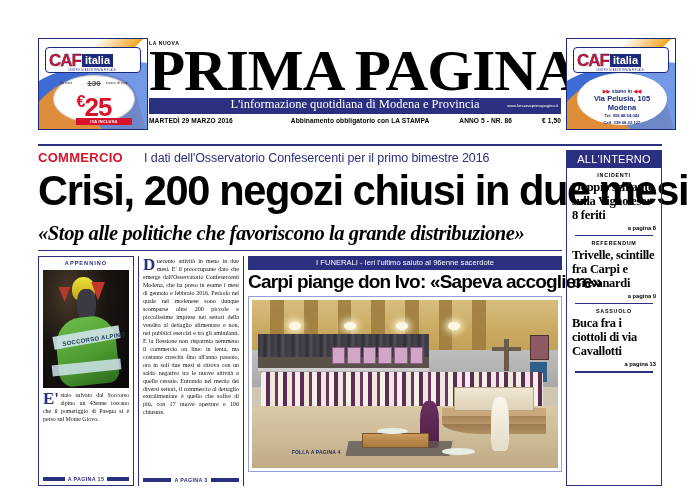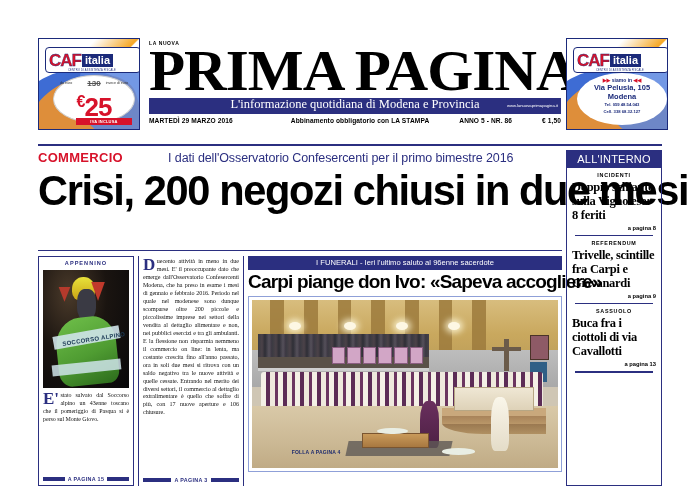--- a/index.html
+++ b/index.html
@@ -19,21 +19,21 @@
   
   .masthead {
     position: absolute;
     left: 0; top: 0;
     width: 700px; height: 142px;
     background: #ffffff;
   }
   .ad-box {
     position: absolute;
     top: 38px;
-    width: 102px; height: 92px;
+    width: 110px; height: 92px;
     border: 1px solid #1b2a7a;
     background: linear-gradient(135deg,#ffffff 0%, #ffffff 30%, #f5a623 52%, #ffffff 53%);
     overflow: hidden;
   }
   .ad-left { left: 38px; }
   .ad-right { left: 566px; }
   .ad-swoosh {
     position: absolute;
     left: -22px; bottom: -30px;
     width: 120px; height: 90px;
@@ -153,21 +153,21 @@
   }
   
   .adr-oval {
     position: absolute;
     left: 10px; top: 34px;
     width: 90px; height: 52px;
     background: #ffffff;
     border-radius: 50%;
     z-index: 5;
     text-align: center;
-    padding-top: 4px;
+    padding-top: 15px;
   }
   .adr-siamo {
     font-family: "Liberation Sans", sans-serif;
     font-size: 5px; font-weight: bold;
     color: #1b2a7a;
   }
   .adr-siamo .arw { color: #d7122a; }
   .adr-via {
     font-family: "Liberation Sans", sans-serif;
     font-size: 7.5px; font-weight: bold;
@@ -265,21 +265,20 @@
   .kicker-red {
     color: #d7122a;
     font-weight: bold;
     font-size: 13px;
     letter-spacing: .3px;
   }
   .kicker-text {
     color: #2b2f80;
     font-size: 12.5px;
     letter-spacing: -.1px;
-    margin-left: 24px;
   }
 
   
   .headline {
     position: absolute;
     left: 38px; top: 170px;
     width: 524px;
     font-family: "Liberation Sans", sans-serif;
     font-weight: bold;
     font-size: 42px;
@@ -744,20 +743,21 @@
   </div>
 
   <div class="rule-top"></div>
 
   <div class="kicker">
     <span class="kicker-red">COMMERCIO</span>
     <span class="kicker-text">I dati dell'Osservatorio Confesercenti per il primo bimestre 2016</span>
   </div>
 
   <div class="headline">Crisi, 200 negozi chiusi in due mesi</div>
+  <div class="subhead">«Stop alle politiche che favoriscono la grande distribuzione»</div>
   <div class="rule-mid"></div>
 
   <div class="col-appennino">
     <div class="sec-label">APPENNINO</div>
     <div class="app-photo">
       <div class="rescue-dark"></div>
       <div class="rescue-red2"></div>
       <div class="rescue-helmet"></div>
       <div class="rescue-red"></div>
       <div class="rescue-person"></div>

